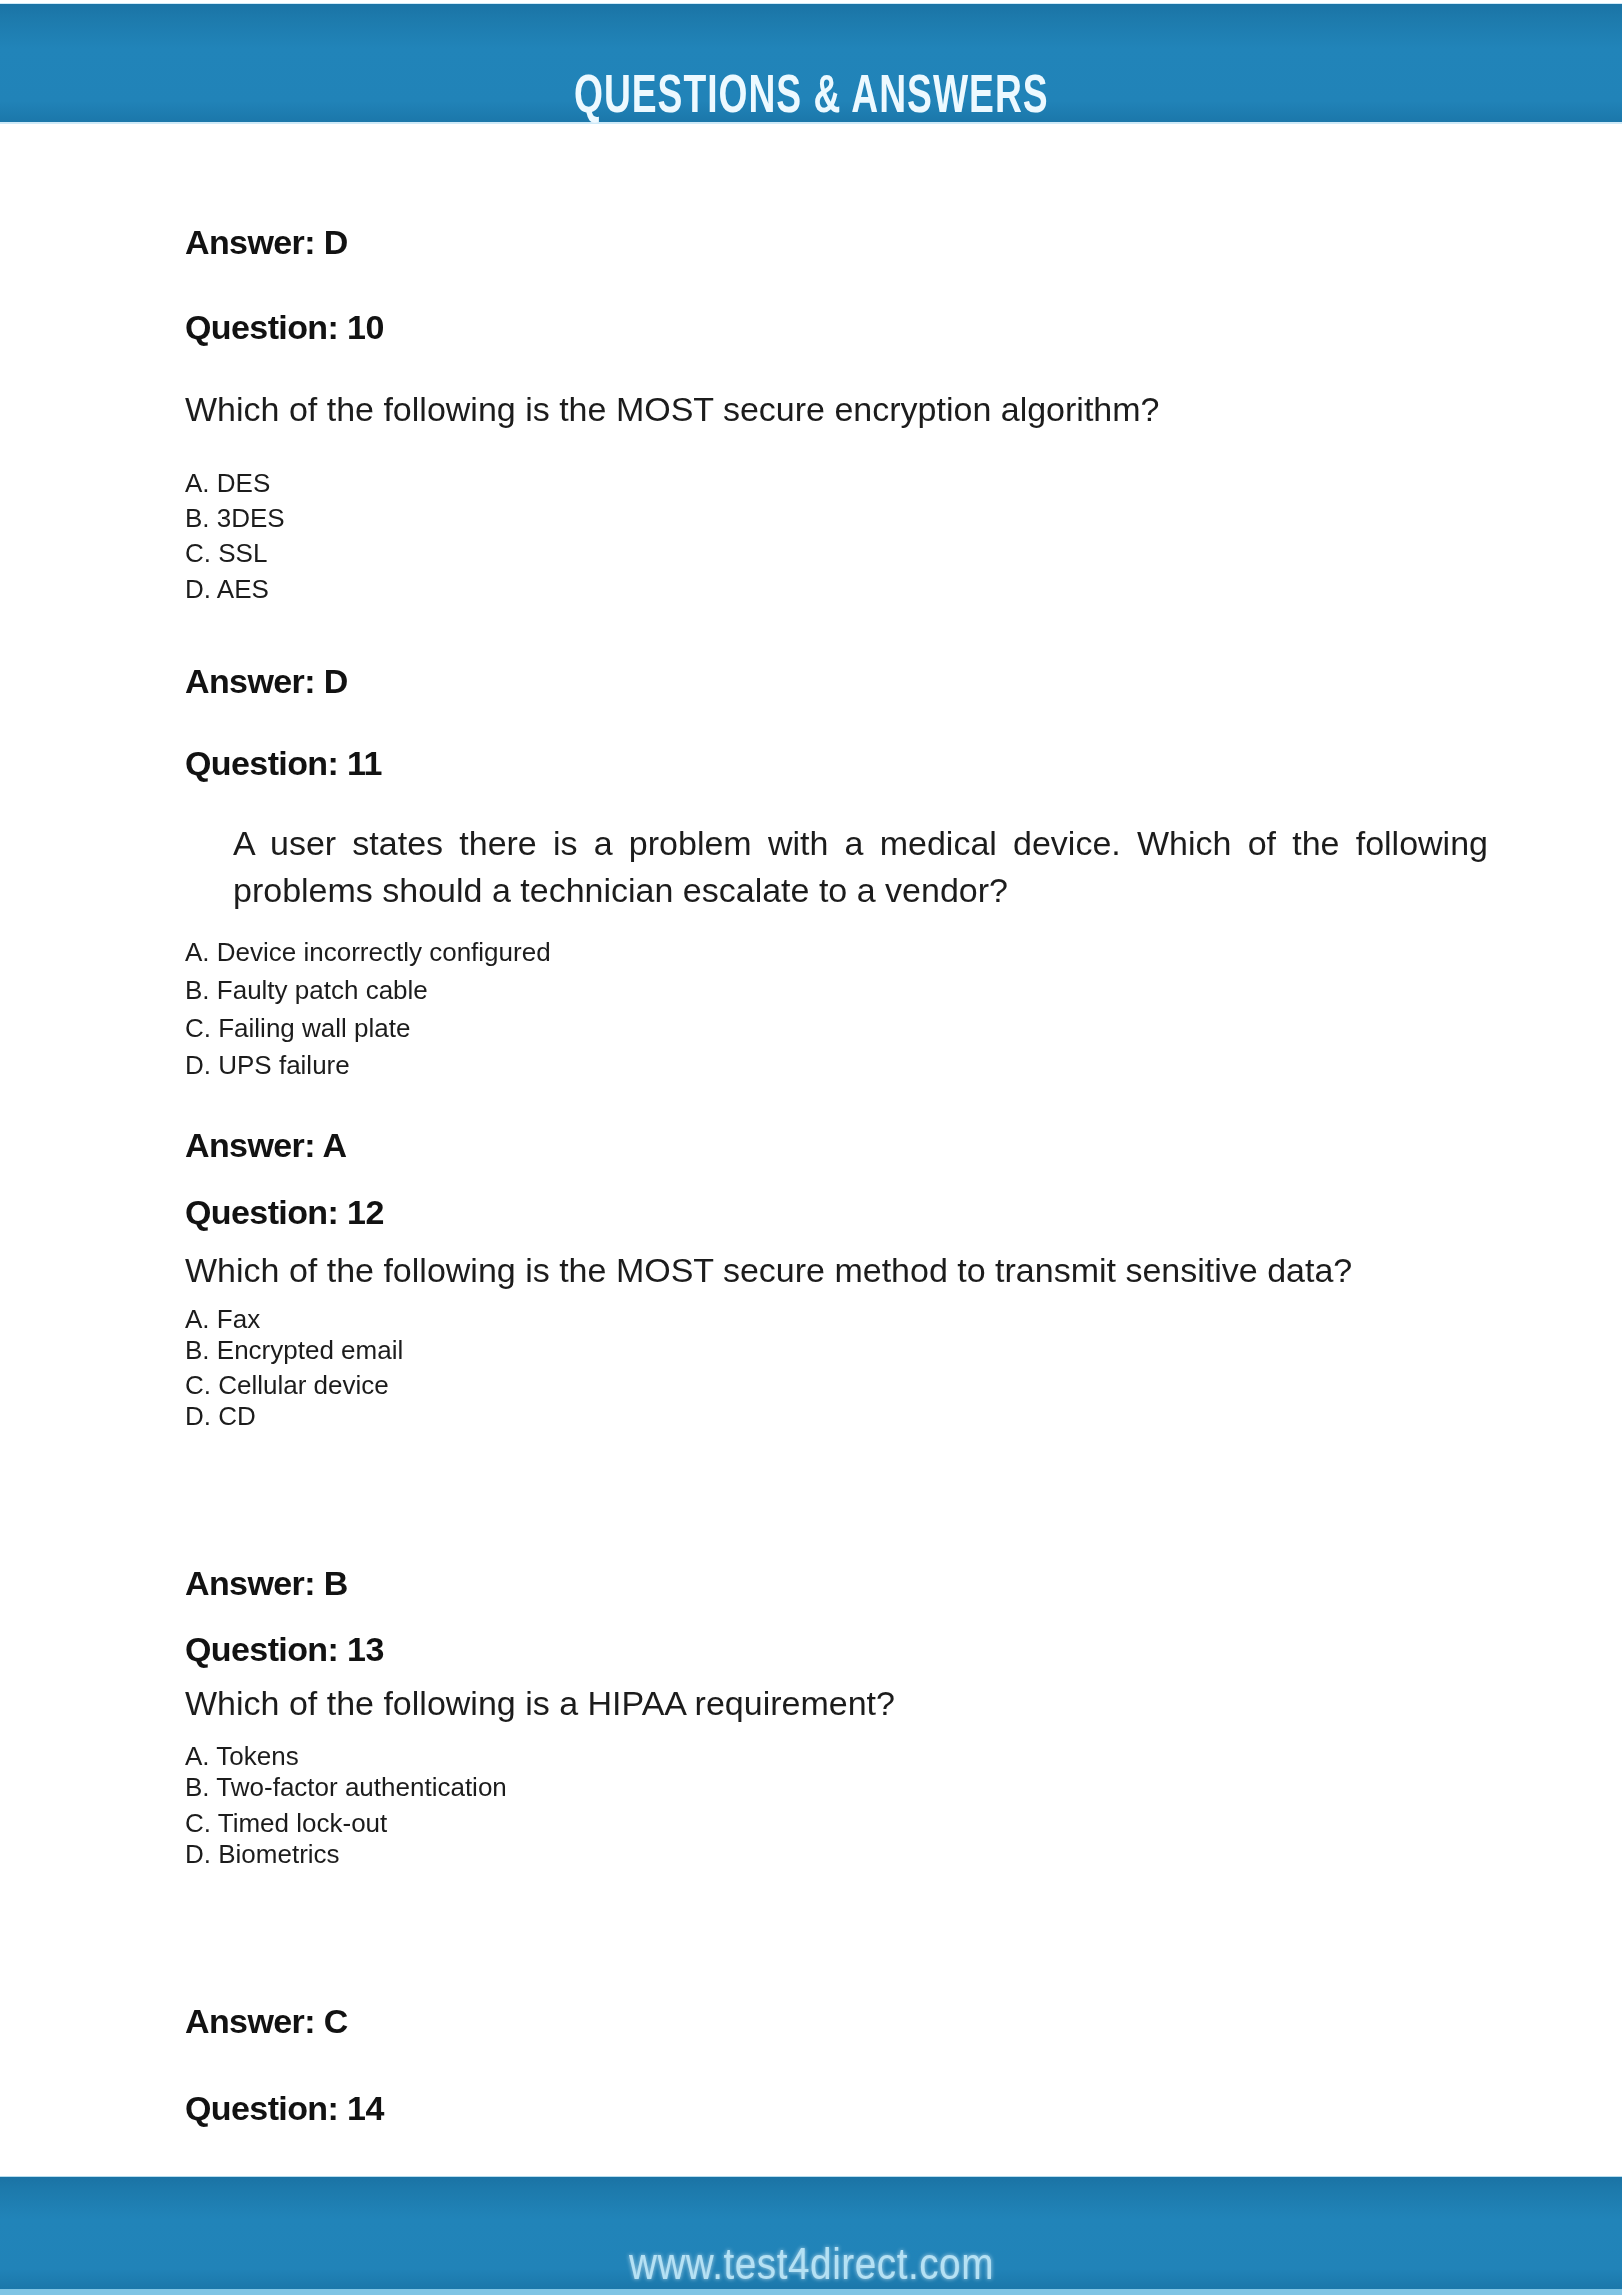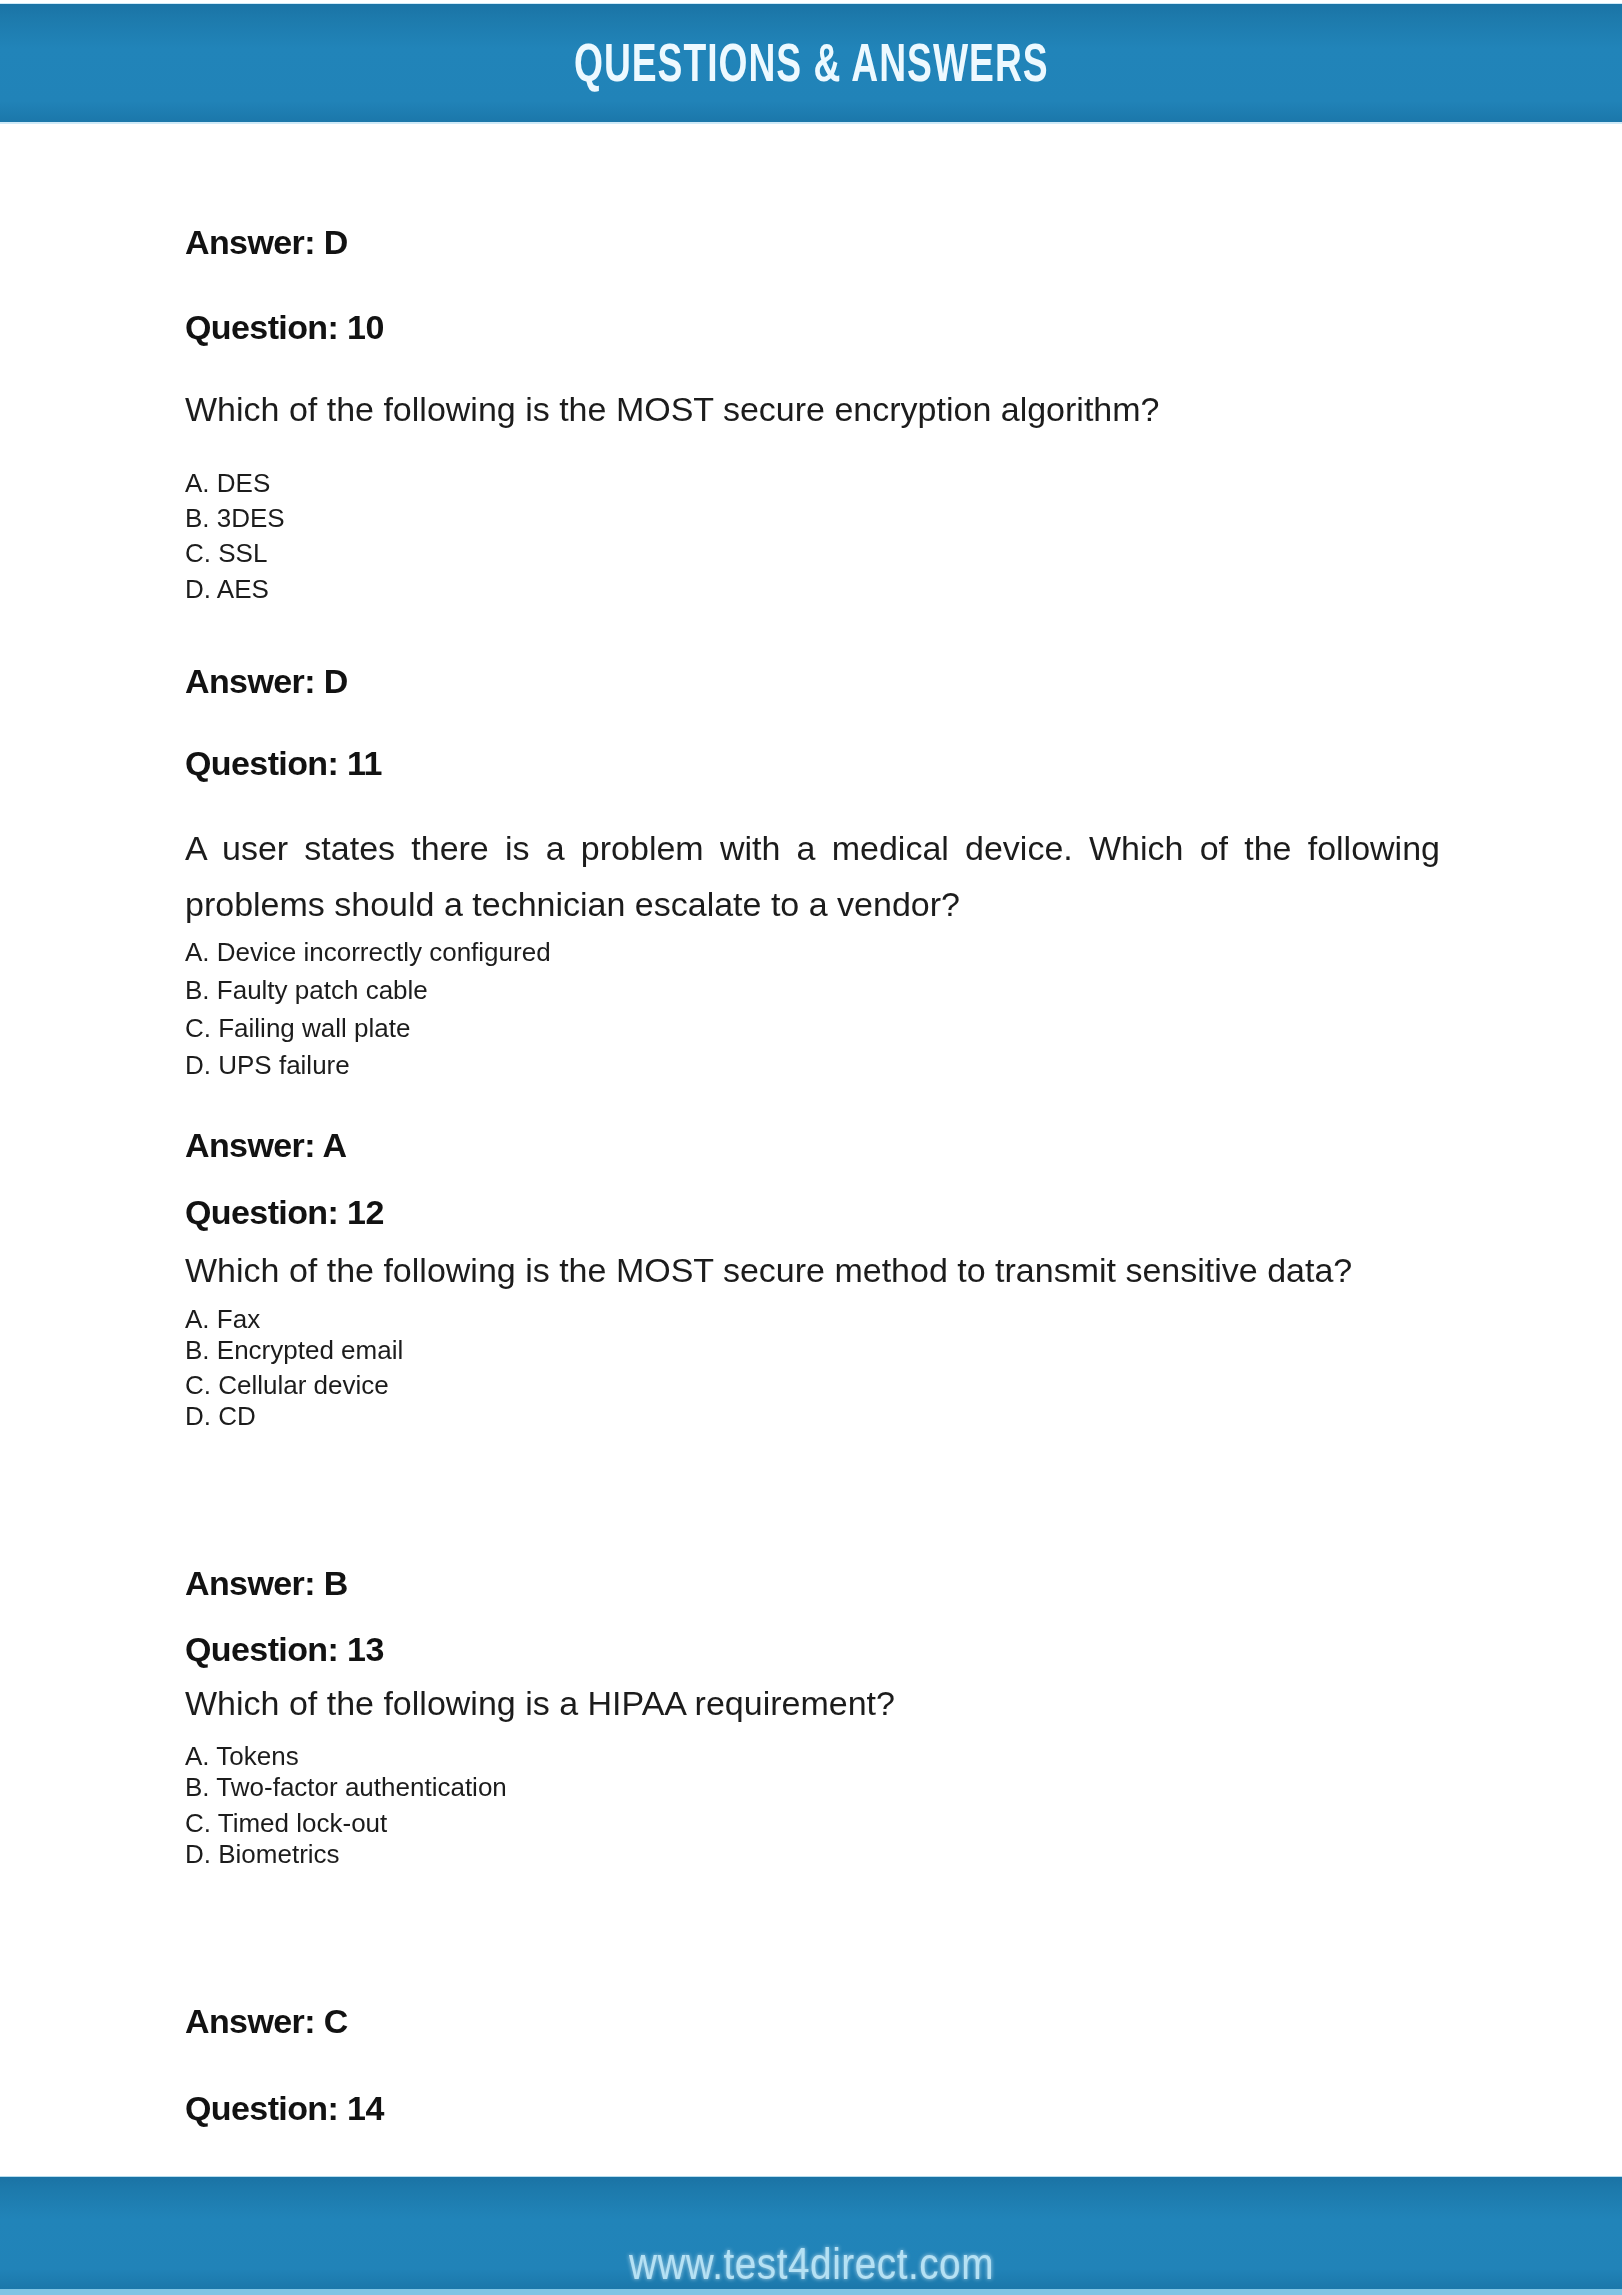--- a/index.html
+++ b/index.html
@@ -20,20 +20,21 @@
     background: linear-gradient(180deg, #1a73a5 0%, #1d7aac 12%, #2184b9 38%, #2183b8 82%, #1b77aa 100%);
     display: flex;
     align-items: center;
     justify-content: center;
   }
   .header-band {
     top: 3.2px;
     height: 118px;
     border-top: 1.9px solid #cfeaf8;
     border-bottom: 2.5px solid #cfeaf8;
+    align-items: flex-end;
   }
   .footer-band {
     top: 2176px;
     height: 112px;
     border-top: 1.9px solid #b7ddee;
     border-bottom: 6.3px solid #7fc4e4;
     align-items: flex-end;
   }
   .page-title {
     color: #edf9ff;
@@ -74,21 +75,22 @@
     line-height: 32px;
   }
   .option {
     font-size: 26px;
     line-height: 32px;
   }
   .para {
     white-space: normal;
     width: 1255px;
     text-align: justify;
-    line-height: 56px;
+    line-height: 47px;
+    margin-left: 48px;
   }
 </style>
 </head>
 <body>
 
 <div class="page">
 
   <div class="band header-band">
     <div class="page-title">QUESTIONS &amp; ANSWERS</div>
   </div>

